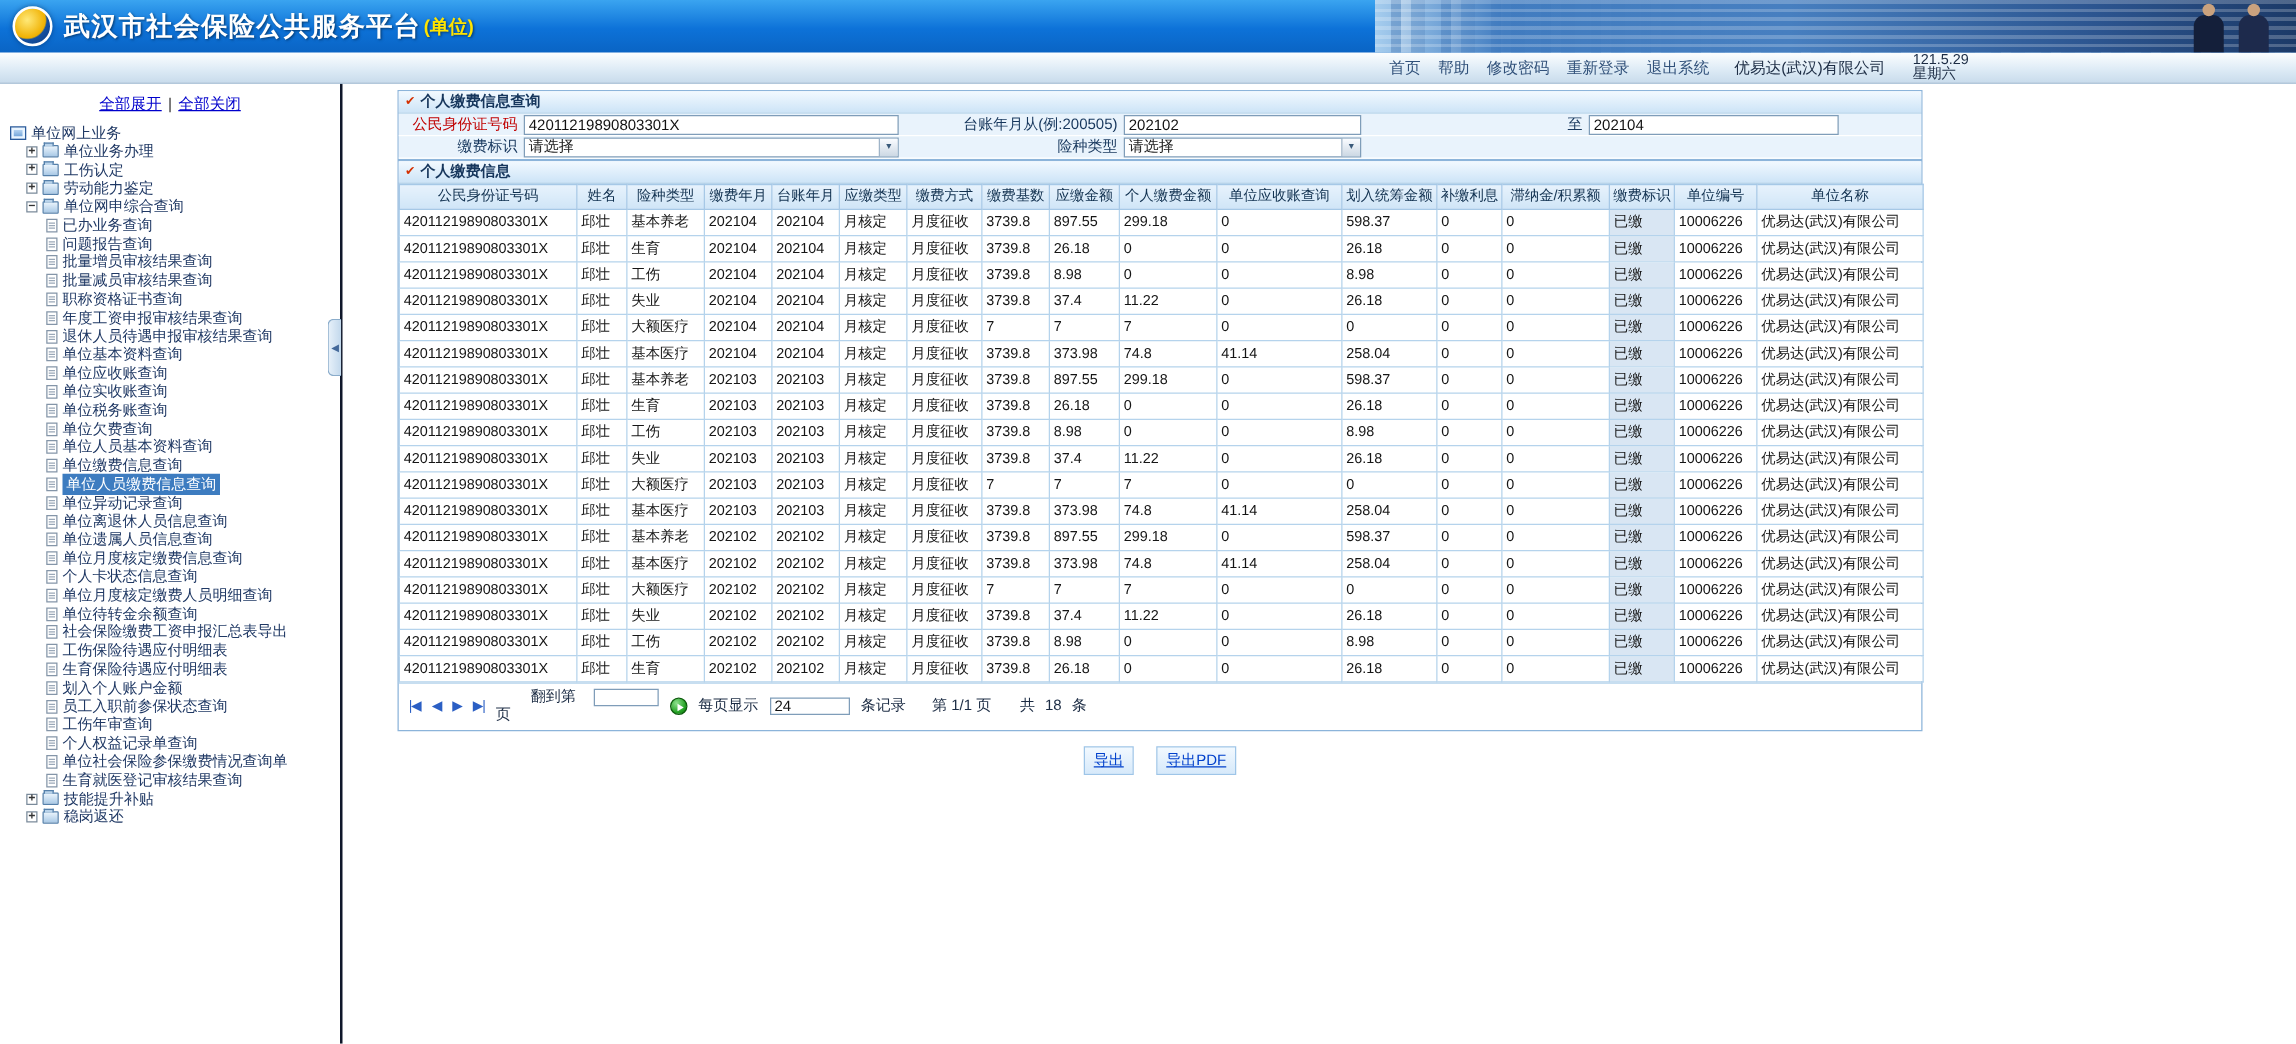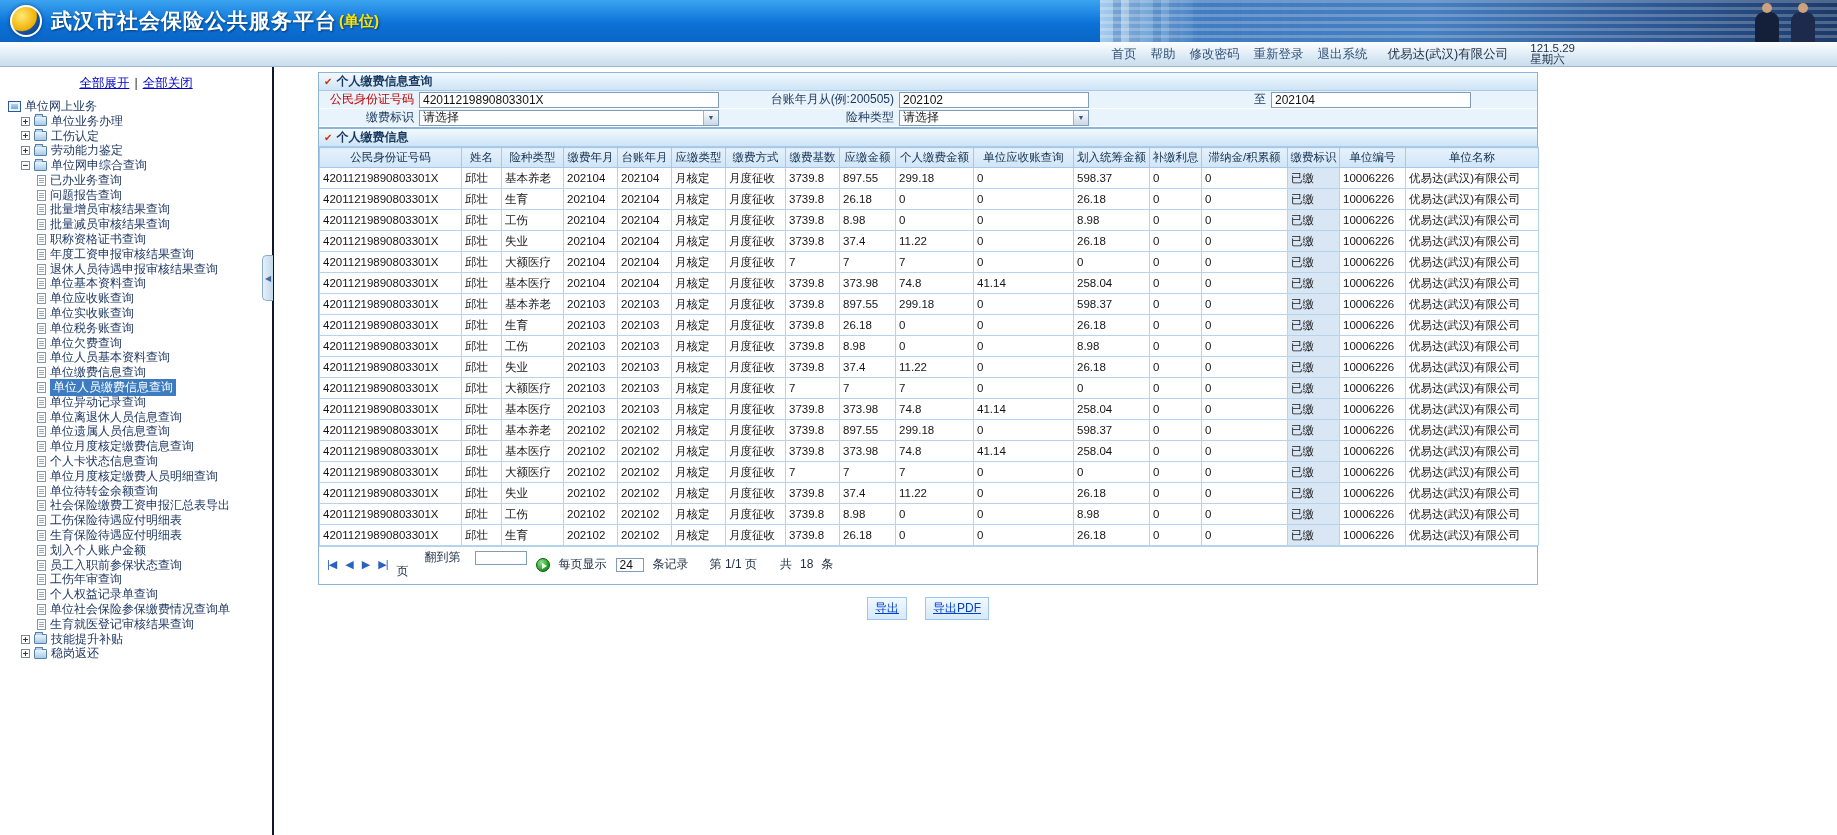--- a/index.html
+++ b/index.html
@@ -85,21 +85,21 @@
   .grid th:nth-child(13){width:52px;} .grid th:nth-child(14){width:86px;} .grid th:nth-child(15){width:52px;}
   .grid th:nth-child(16){width:66px;} .grid th:nth-child(17){width:133px;}
 
   .pager{display:flex;align-items:center;gap:9px;padding:4px 8px 6px;border-top:1px solid #b5d3ec;font-size:12px;color:#1c2c44;}
   .pg-ico{color:#2b5fc4;font-size:11px;letter-spacing:-1px;cursor:pointer;}
   .goto-wrap{display:flex;flex-direction:column;line-height:13px;}
   .goto-l1{display:flex;align-items:flex-start;gap:14px;padding-left:28px;}
   .pg-inp{width:52px;height:14px;}
   .go-btn{width:14px;height:14px;border-radius:50%;background:radial-gradient(circle at 35% 30%,#8ee08e,#21a021 65%,#106810);border:1px solid #0a5a0a;position:relative;cursor:pointer;flex:none;}
   .go-btn::after{content:'';position:absolute;left:5px;top:4px;width:0;height:0;border-left:5px solid #fff;border-top:3px solid transparent;border-bottom:3px solid transparent;}
-  .pp-inp{width:28px;height:14px;}
+  .pp-inp{width:64px;height:14px;}
   .pg-info{margin-left:12px;}
   .pg-total{margin-left:14px;}
   .pg-num{margin:0 8px;}
 
   .export-row{width:1220px;display:flex;justify-content:center;gap:18px;padding-top:12px;}
 </style>
 </head>
 <body>
 
 <div class="page">

